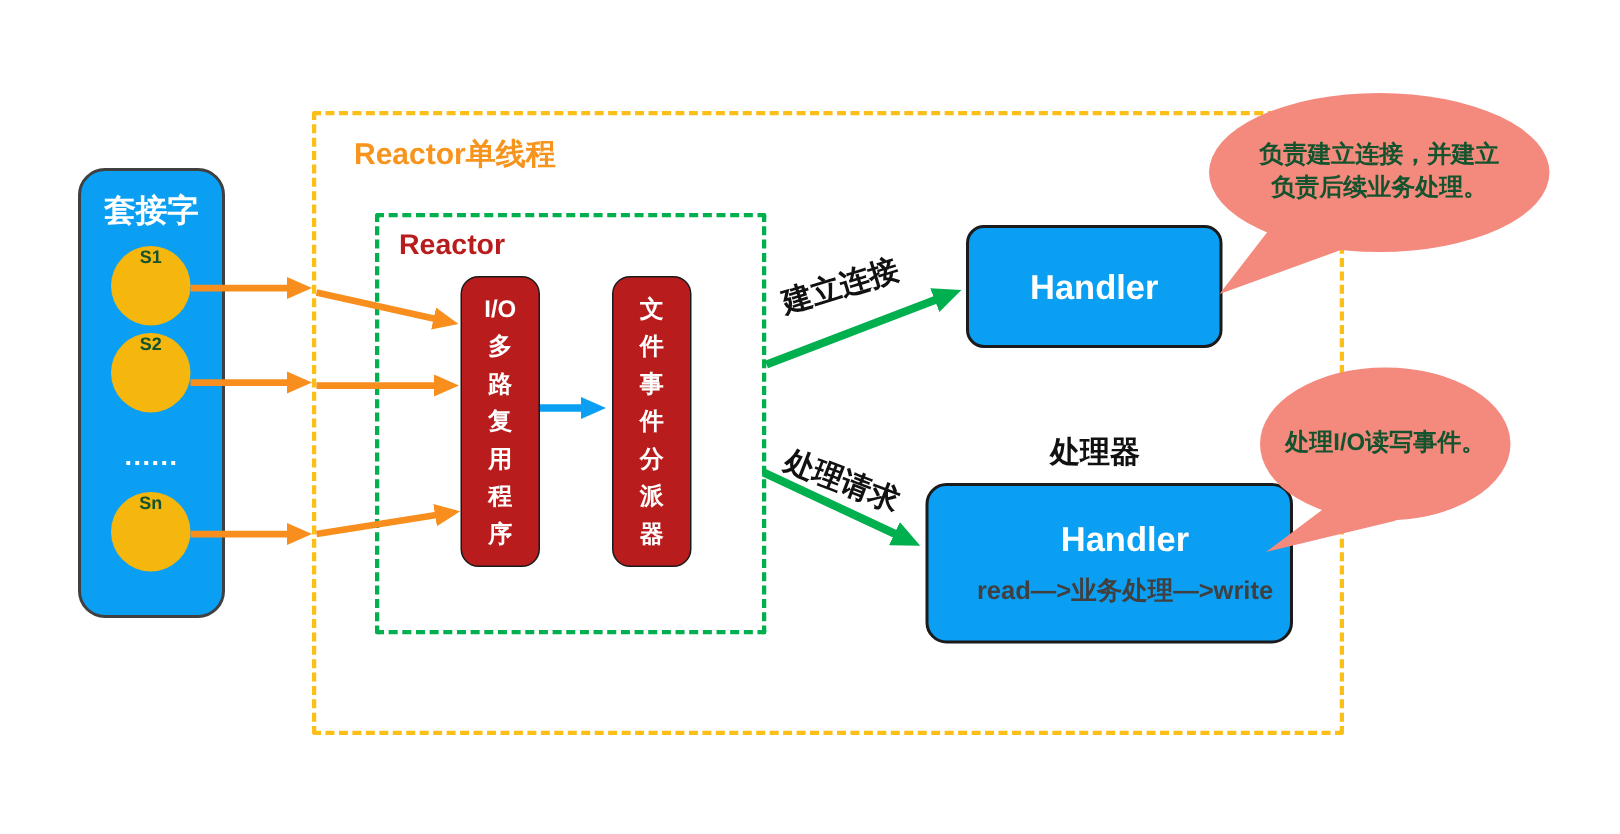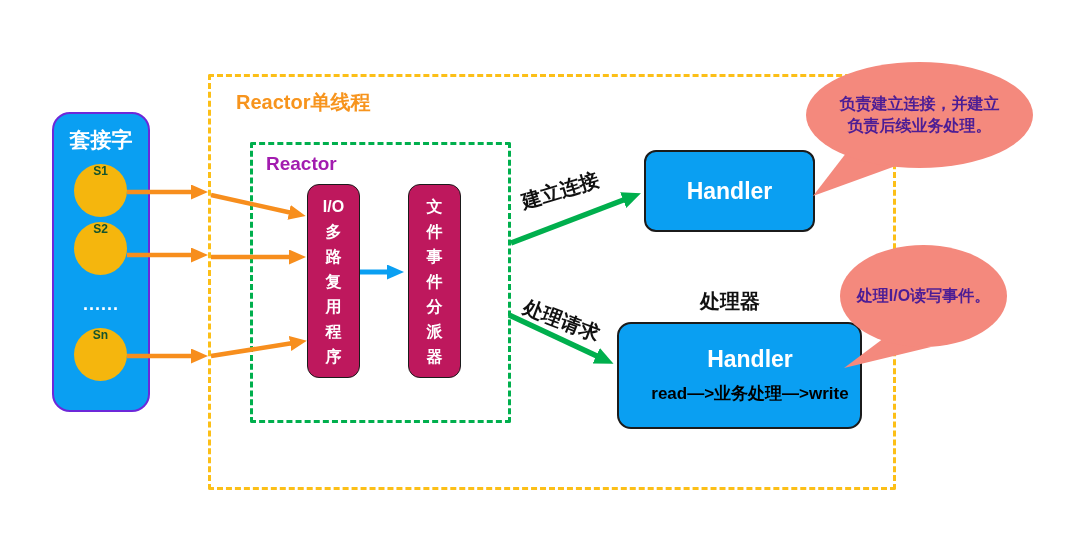--- a/index.html
+++ b/index.html
@@ -14,48 +14,48 @@
   }
   .outer-label{
     position:absolute;left:25px;top:12px;color:#F7941D;
     font-size:20px;font-weight:bold;white-space:nowrap;
   }
   .reactor-box{
     position:absolute;left:250px;top:142px;width:255px;height:275px;
     border:3.5px dashed #00AF4D;border-radius:2px;z-index:1;
   }
   .reactor-label{
-    position:absolute;left:13px;top:8px;color:#a21caf;
+    position:absolute;left:13px;top:8px;color:#b91c1c;
     font-size:19px;font-weight:bold;white-space:nowrap;
   }
   
   .socket-panel{
     position:absolute;left:52px;top:112px;width:94px;height:296px;
-    background:#0A9FF2;border:2px solid #6d28d9;border-radius:18px;z-index:2;
+    background:#0A9FF2;border:2px solid #404040;border-radius:18px;z-index:2;
   }
   .socket-title{
     position:absolute;left:0;right:0;top:12px;text-align:center;
     color:#fff;font-size:21px;font-weight:bold;
   }
   .socket-circle{
     position:absolute;left:20px;width:53px;height:53px;border-radius:50%;
     background:#F5B60D;display:flex;align-items:flex-start;justify-content:center;
     color:#14532d;font-size:12px;font-weight:bold;
   }
   .socket-s1{top:50px;}
   .socket-s2{top:108px;}
   .socket-sn{top:214px;}
   .socket-ellipsis{
     position:absolute;left:0;right:0;top:180px;text-align:center;
     color:#fff;font-size:18px;font-weight:bold;letter-spacing:1px;
   }
   
   .vbox{
     position:absolute;top:184px;width:51px;height:192px;
-    background:#be185d;border:1.5px solid #1b1b1b;border-radius:12px;
+    background:#b91c1c;border:1.5px solid #1b1b1b;border-radius:12px;
     display:flex;flex-direction:column;align-items:center;justify-content:center;
     color:#fff;font-size:16px;font-weight:bold;line-height:25px;z-index:4;
   }
   .io-box{left:307px;}
   .dispatcher-box{left:408px;}
   
   .caption{
     position:absolute;color:#111;font-size:20px;font-weight:bold;
     text-align:center;white-space:nowrap;z-index:4;
   }
@@ -68,33 +68,33 @@
   }
   .acceptor-box{
     left:644px;top:150px;width:167px;height:78px;border-radius:12px;
     display:flex;align-items:center;justify-content:center;font-size:23px;
   }
   .handler-box{
     left:617px;top:322px;width:220px;height:103px;border-radius:14px;
     display:flex;flex-direction:column;align-items:center;justify-content:center;gap:9px;padding-left:21px;
   }
   .handler-title{font-size:23px;}
-  .handler-sub{font-size:17px;color:#000000;white-space:nowrap;}
+  .handler-sub{font-size:17px;color:#404040;white-space:nowrap;}
   
   .arrow-label{
     position:absolute;color:#111;font-size:20px;font-weight:bold;
     white-space:nowrap;z-index:4;
   }
   .establish-label{left:522px;top:189px;transform:rotate(-17deg);transform-origin:left center;}
   .process-label{left:524px;top:293px;transform:rotate(21deg);transform-origin:left center;}
   
   .bubble{
     position:absolute;background:#F4897D;border-radius:50%;
     display:flex;flex-direction:column;align-items:center;justify-content:center;
-    color:#4c1d95;font-size:16px;font-weight:bold;text-align:center;
+    color:#14532d;font-size:16px;font-weight:bold;text-align:center;
     line-height:22px;z-index:6;
   }
   .top-bubble{left:806px;top:62px;width:227px;height:106px;}
   .bottom-bubble{left:840px;top:245px;width:167px;height:102px;}
   
   .overlay{position:absolute;left:0;top:0;width:1080px;height:556px;z-index:5;pointer-events:none;}
 </style>
 </head>
 <body>
 

